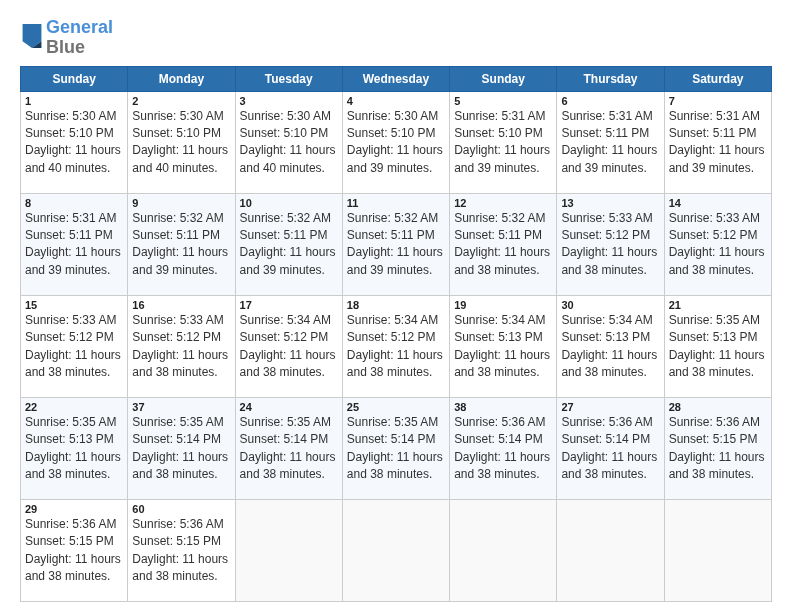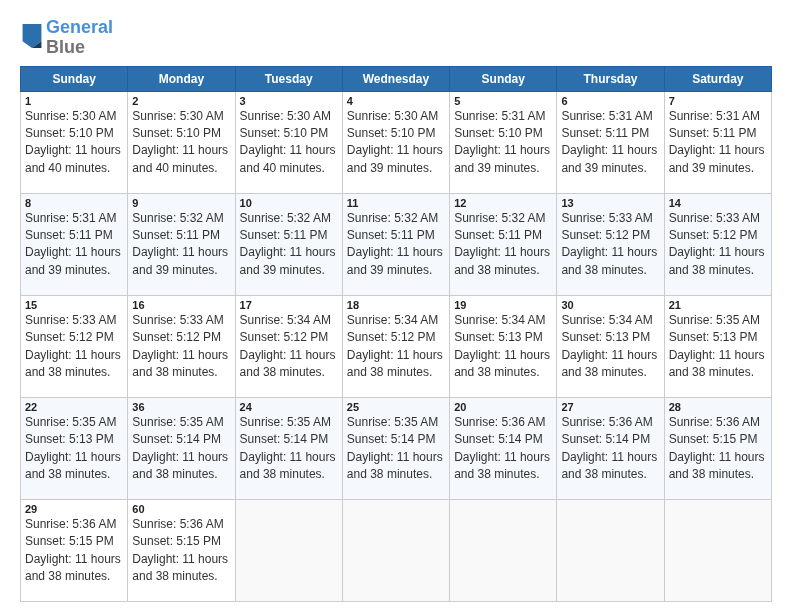--- a/index.html
+++ b/index.html
@@ -316,21 +316,21 @@
         <tr>
           <td>
         <span class="day-num">22</span>
         <div class="day-info">
           Sunrise: 5:35 AM<br>
           Sunset: 5:13 PM<br>
           Daylight: 11 hours and 38 minutes.
         </div>
       </td>
           <td>
-        <span class="day-num">36</span>
+        <span class="day-num">37</span>
         <div class="day-info">
           Sunrise: 5:35 AM<br>
           Sunset: 5:14 PM<br>
           Daylight: 11 hours and 38 minutes.
         </div>
       </td>
           <td>
         <span class="day-num">24</span>
         <div class="day-info">
           Sunrise: 5:35 AM<br>
@@ -340,21 +340,21 @@
       </td>
           <td>
         <span class="day-num">25</span>
         <div class="day-info">
           Sunrise: 5:35 AM<br>
           Sunset: 5:14 PM<br>
           Daylight: 11 hours and 38 minutes.
         </div>
       </td>
           <td>
-        <span class="day-num">20</span>
+        <span class="day-num">38</span>
         <div class="day-info">
           Sunrise: 5:36 AM<br>
           Sunset: 5:14 PM<br>
           Daylight: 11 hours and 38 minutes.
         </div>
       </td>
           <td>
         <span class="day-num">27</span>
         <div class="day-info">
           Sunrise: 5:36 AM<br>

